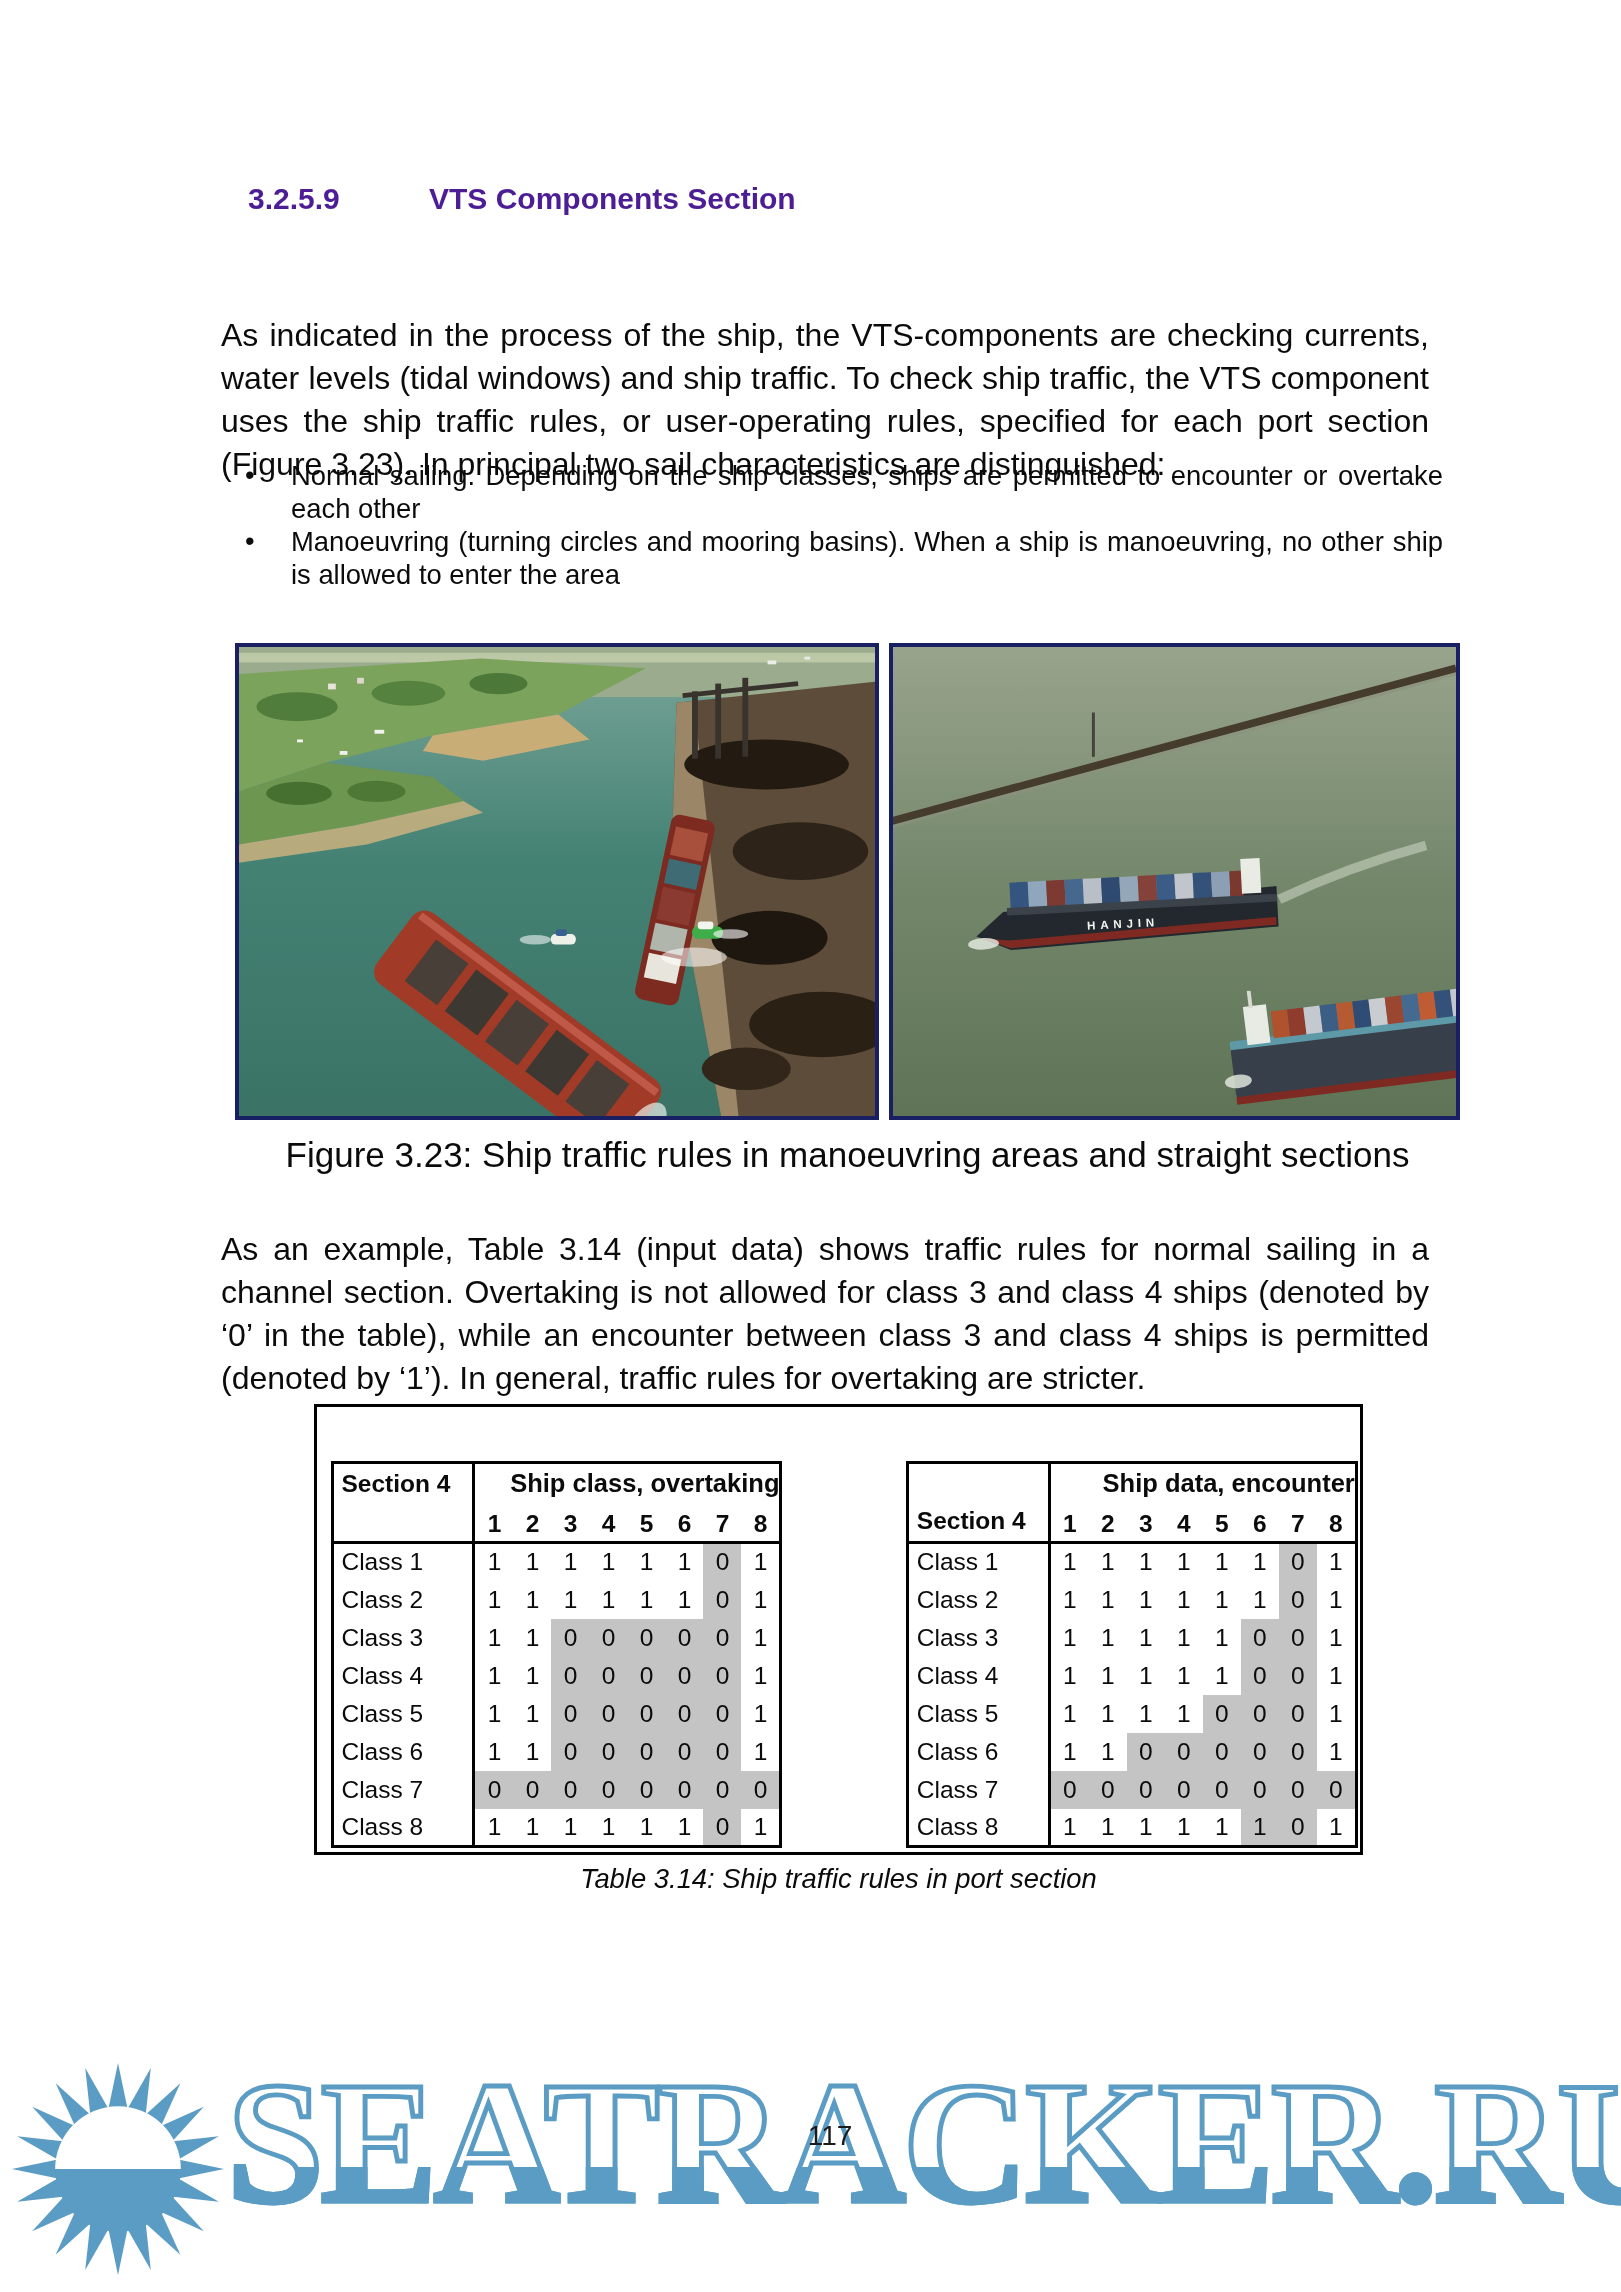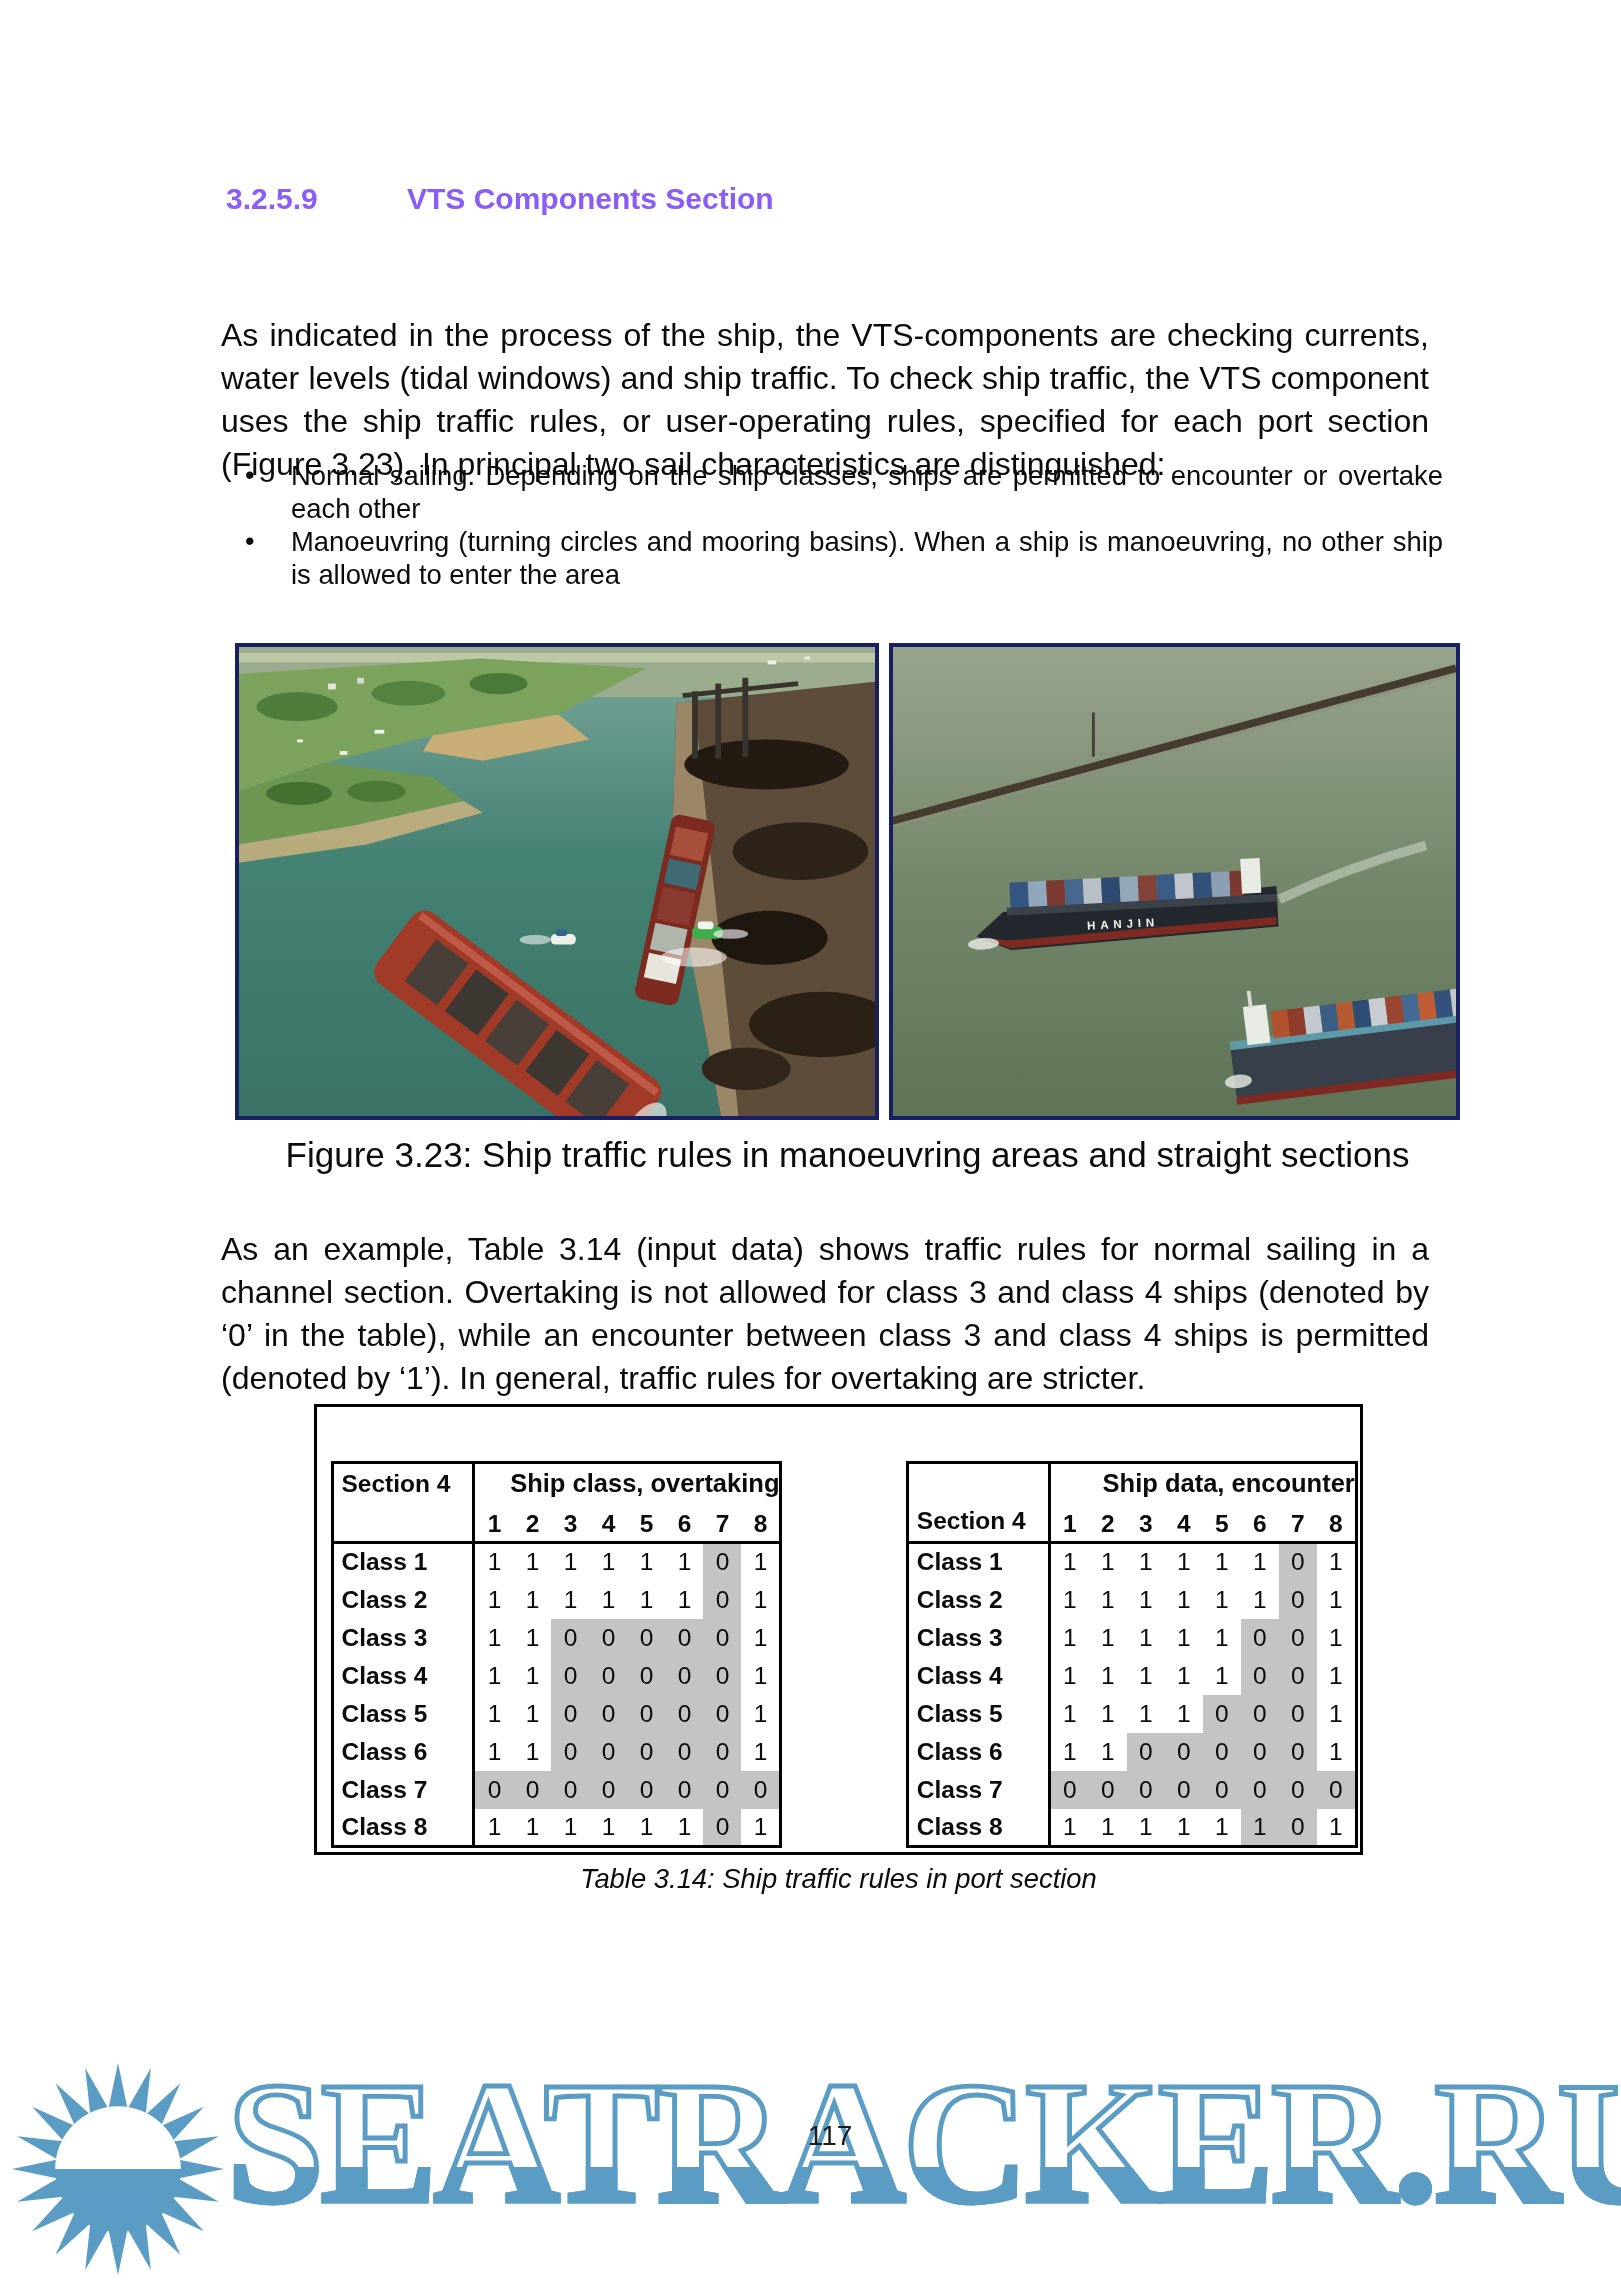--- a/index.html
+++ b/index.html
@@ -1,20 +1,20 @@
 <!DOCTYPE html>
 <html><head>
 <meta charset="utf-8">
 <style>
   html,body{margin:0;padding:0;background:#ffffff;}
   .page{position:relative;width:1621px;height:2293px;background:#fff;overflow:hidden;
         font-family:"Liberation Sans", sans-serif;color:#0b0b0b;}
   
-  .heading{position:absolute;left:226px;top:182px;display:flex;
-           font-size:30px;font-weight:bold;color:#8b5cf6;}
+  .heading{position:absolute;left:248px;top:182px;display:flex;
+           font-size:30px;font-weight:bold;color:#4c1d95;}
   .heading .num{width:181px;}
   
   .para{position:absolute;left:221px;width:1208px;font-size:32px;line-height:43px;
         text-align:justify;}
   #para1{top:282px;}
   #para2{top:1196px;}
   
   .bullets{position:absolute;left:245px;top:459px;width:1198px;margin:0;padding:0;list-style:none;
            font-size:27.4px;line-height:33px;text-align:justify;}
   .bullets li{position:relative;padding-left:46px;}
@@ -36,21 +36,21 @@
   #tableR{left:589px;}
   .ttable th,.ttable td{padding:0;margin:0;font-size:24.5px;overflow:hidden;}
   .ttable .lblcol{width:131px;border-right:3.9px solid #000;text-align:left;padding-left:7.8px;
                   font-weight:bold;}
   .ttable .datacol{width:38px;text-align:center;}
   .ttable thead tr{height:40px;}
   .ttable thead tr.hr2 th{border-bottom:3.9px solid #000;}
   .ttable thead .ttitle{font-weight:bold;font-size:25.5px;text-align:right;}
   .ttable thead .cnum{font-weight:bold;vertical-align:bottom;padding-bottom:2.9px;}
   .ttable tbody tr{height:38px;}
-  .ttable tbody .rowlabel{font-weight:bold;vertical-align:middle;}
+  .ttable tbody .rowlabel{font-weight:normal;vertical-align:middle;}
   .ttable tbody td.val{font-weight:normal;vertical-align:middle;}
   .ttable td.gray{background:#c4c4c4;}
   .ttable .vtop{vertical-align:top;padding-top:5.9px;}
   .ttable .vbot{vertical-align:bottom;padding-bottom:5.9px;}
   .tabcap{position:absolute;left:314px;top:1863px;width:1049px;text-align:center;
           font-style:italic;font-size:27.4px;}
   
   .pagenum{position:absolute;left:0;top:2120px;width:1660px;text-align:center;
            font-size:28px;color:#1a1a1a;z-index:3;}
   .wm{position:absolute;left:227px;top:2056px;z-index:2;white-space:nowrap;

